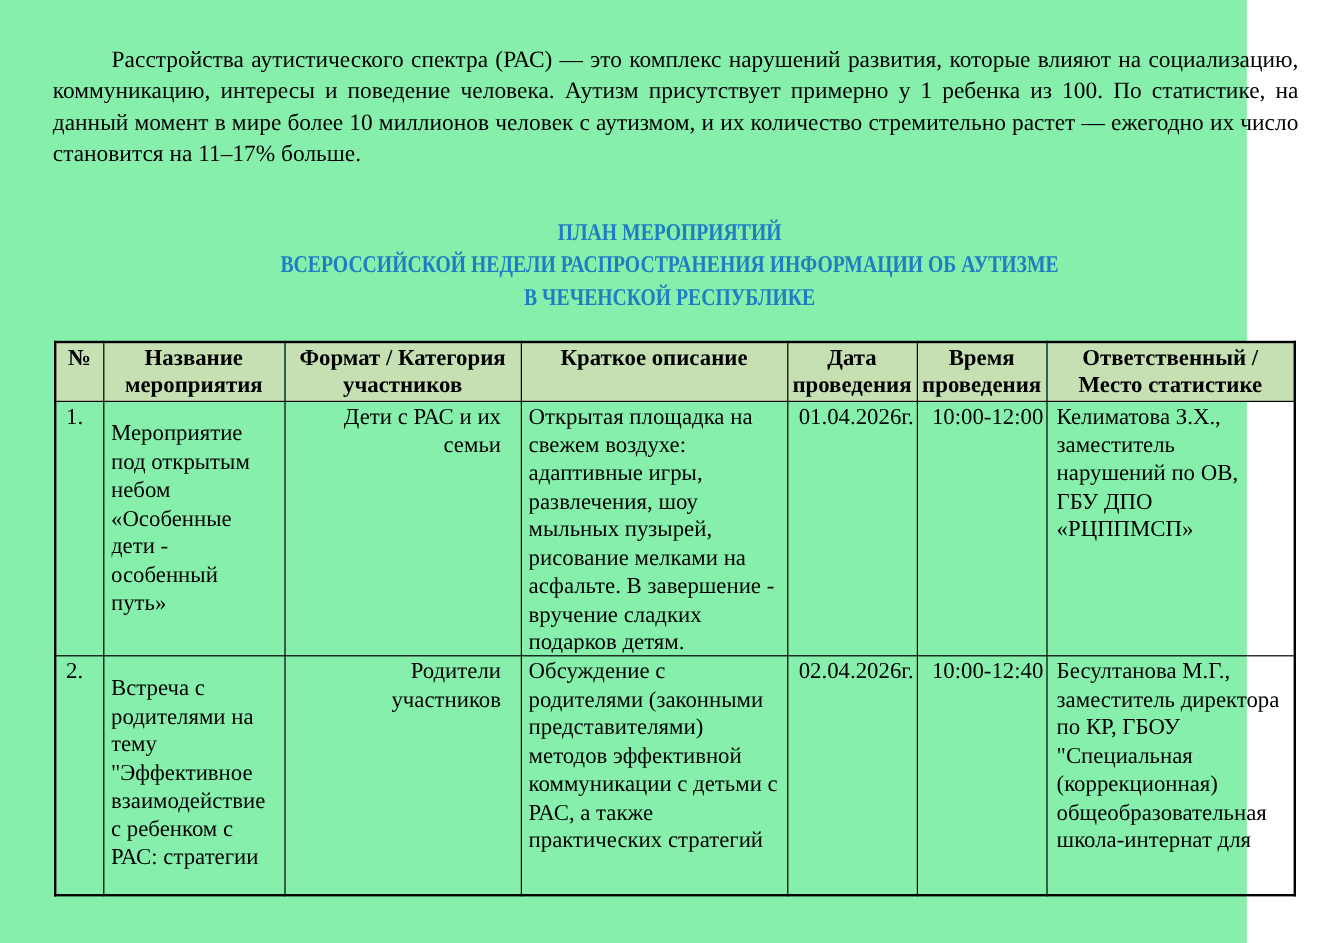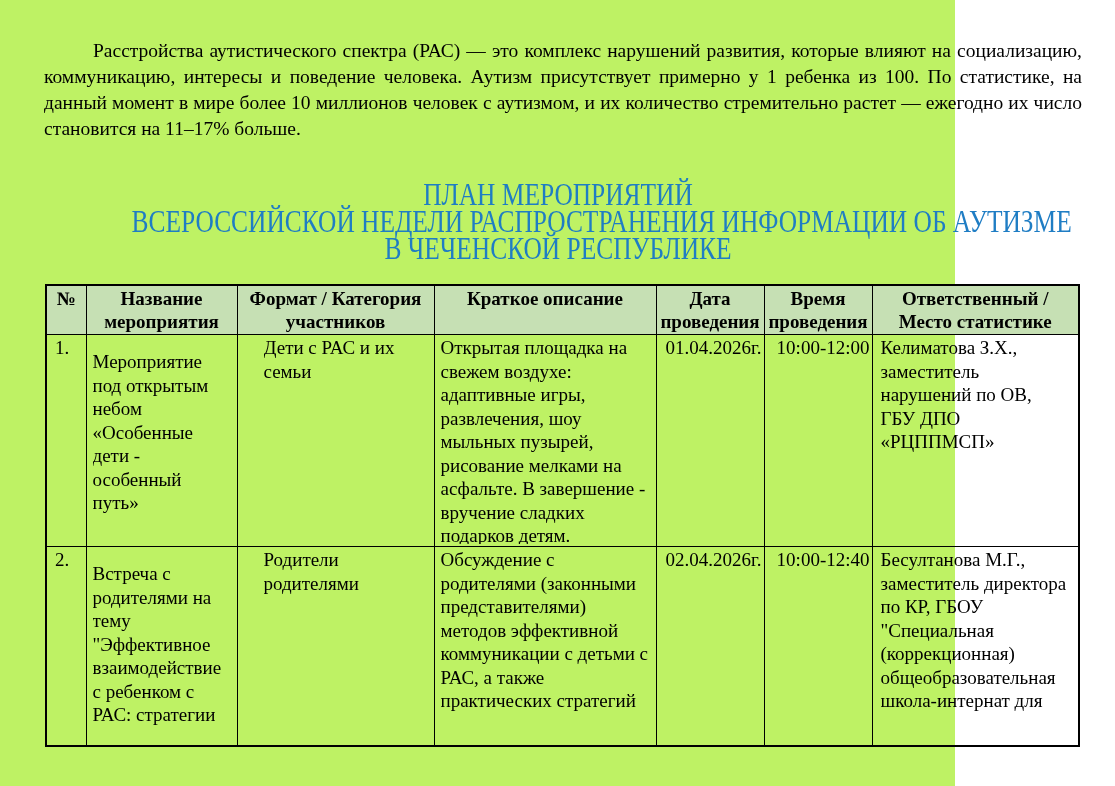--- a/index.html
+++ b/index.html
@@ -6,40 +6,40 @@
   html, body {
     margin: 0; padding: 0;
     width: 1115px; height: 786px;
     background: #ffffff;
     font-family: "Liberation Serif", "DejaVu Serif", serif;
     color: #000;
     overflow: hidden;
   }
   .page {
     position: relative;
-    width: 955px; height: 786px;
-    background: #bef264;
+    width: 1039px; height: 786px;
+    background: #86efac;
   }
   .intro {
     position: absolute;
     left: 44px; top: 38px;
     width: 1038px;
     font-size: 19.5px;
     line-height: 26px;
     text-align: justify;
     text-indent: 49px;
     margin: 0;
   }
   .doc-title {
     position: absolute;
     left: 38px; top: 181px;
     width: 1040px;
     text-align: center;
-    font-weight: normal;
-    font-size: 31px;
+    font-weight: bold;
+    font-size: 20px;
     line-height: 27px;
     color: #1f7dc4;
   }
   .doc-title .tline {
     transform: scaleX(0.82);
     transform-origin: 50% 50%;
     white-space: nowrap;
   }
   table.events-table {
     position: absolute;
@@ -63,21 +63,21 @@
     line-height: 23px;
     padding: 1px 2px;
   }
   .events-table tbody td { line-height: 23.5px; }
   tr.row1 { height: 212px; }
   tr.row2 { height: 173px; }
   .row1 .cellbox { max-height: 208px; overflow: hidden; }
   .row2 .cellbox { max-height: 168px; overflow: hidden; }
   td.c-num  { padding: 1px 2px 1px 8px; }
   td.c-name { padding: 15px 6px; }
-  td.c-format { padding: 1px 26px; text-align: left; margin-top: 20px; }
+  td.c-format { padding: 1px 16px; text-align: right; margin-top: 20px; }
   td.c-desc { padding: 1px 6px; }
   td.c-date, td.c-time { padding: 1px 2px; text-align: right; white-space: nowrap; }
   td.c-resp { padding: 1px 8px; }
 </style>
 </head>
 <body>
 
 <div class="page">
 
   <p class="intro">Расстройства аутистического спектра (РАС) — это комплекс нарушений развития, которые влияют на социализацию, коммуникацию, интересы и поведение человека. Аутизм присутствует примерно у 1 ребенка из 100. По статистике, на данный момент в мире более 10 миллионов человек с аутизмом, и их количество стремительно растет — ежегодно их число становится на 11–17% больше.</p>
@@ -134,21 +134,21 @@
           </td>
       </tr>
       <tr class="row2">
         <td class="c-num">
             <div class="cellbox">2.</div>
           </td>
         <td class="c-name">
             <div class="cellbox">Встреча с родителями на тему "Эффективное взаимодействие с ребенком с РАС: стратегии взаимодействия,</div>
           </td>
         <td class="c-format">
-            <div class="cellbox">Родители родителями</div>
+            <div class="cellbox">Родители участников</div>
           </td>
         <td class="c-desc">
             <div class="cellbox">Обсуждение с родителями (законными представителями) методов эффективной коммуникации с детьми с РАС, а также практических стратегий работы с</div>
           </td>
         <td class="c-date">
             <div class="cellbox">02.04.2026г.</div>
           </td>
         <td class="c-time">
             <div class="cellbox">10:00-12:40</div>
           </td>

